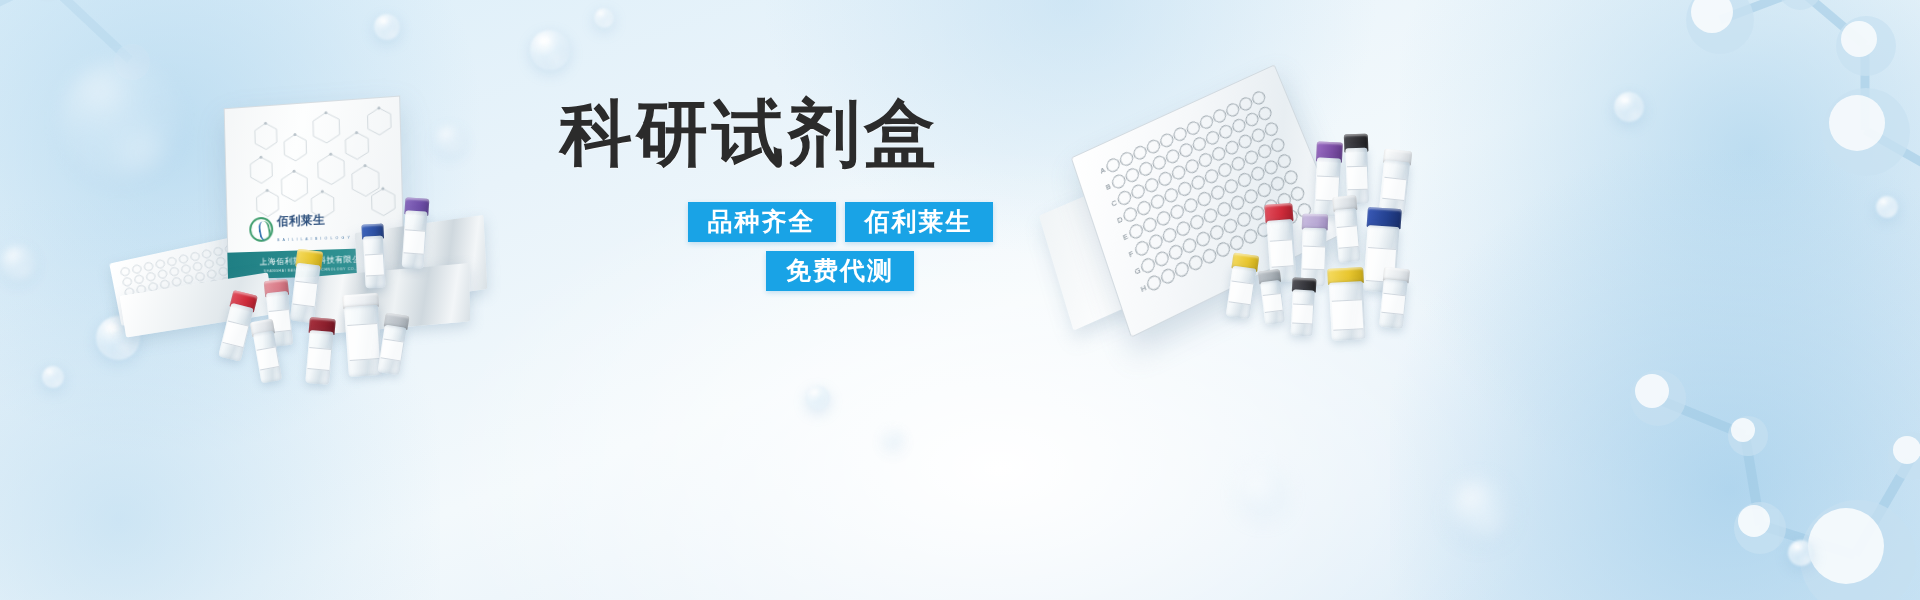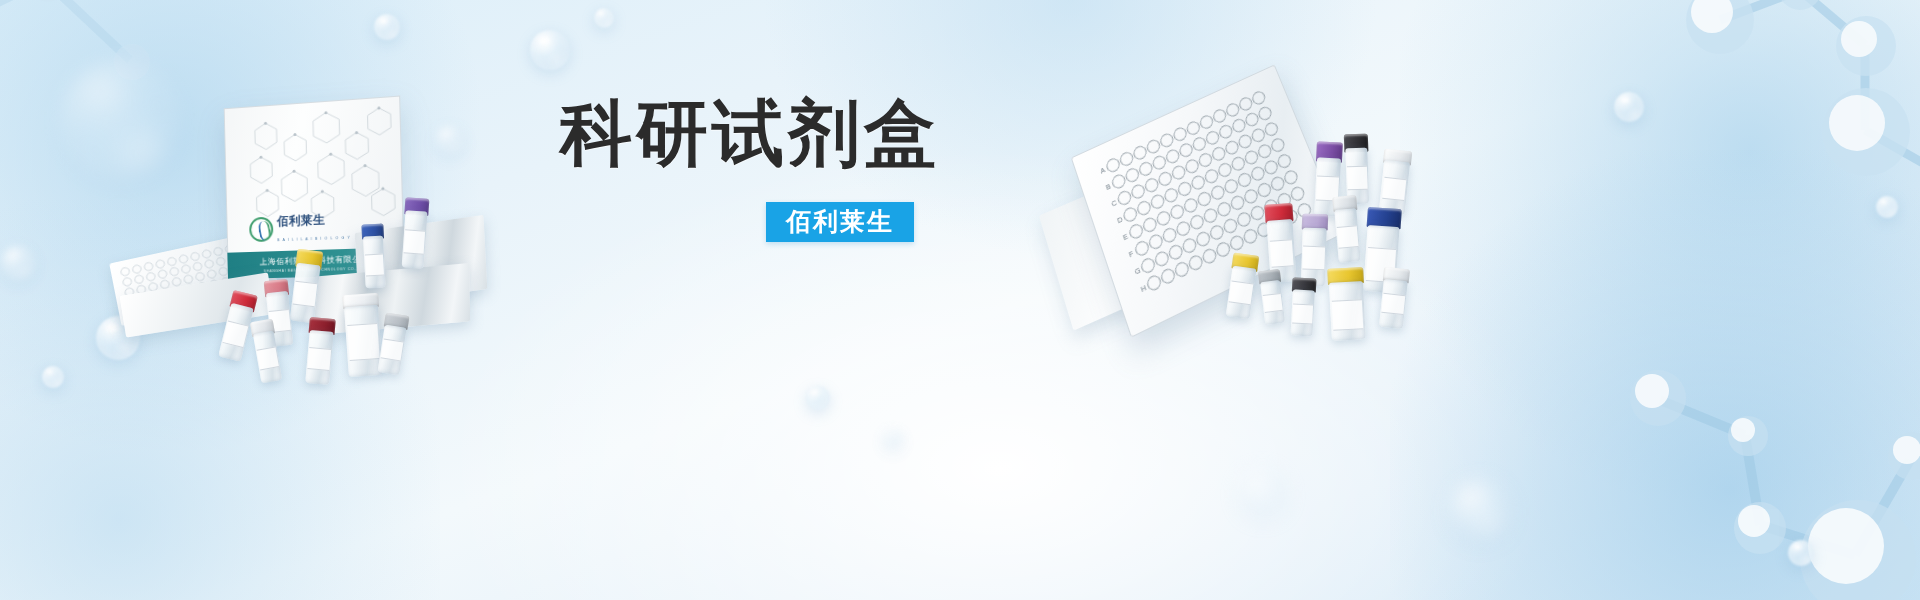--- a/index.html
+++ b/index.html
@@ -628,18 +628,20 @@
       <div class="cap" style="height:14px; background:linear-gradient(100deg,#fcfdfd,#e6eaed 60%,#c8ced4);"></div>
       <div class="body" style="height:48px;"></div>
       <div class="lbl" style="top:26px;"></div>
     </div>
   </div>
 
   <div id="copy">
     <div id="title">科研试剂盒</div>
 
     <div id="badges">
+      <div class="badge">品种齐全</div>
       <div class="badge">佰利莱生</div>
+      <div class="badge">免费代测</div>
     </div>
 
   </div>
 
 </div>
 
 </body></html>

